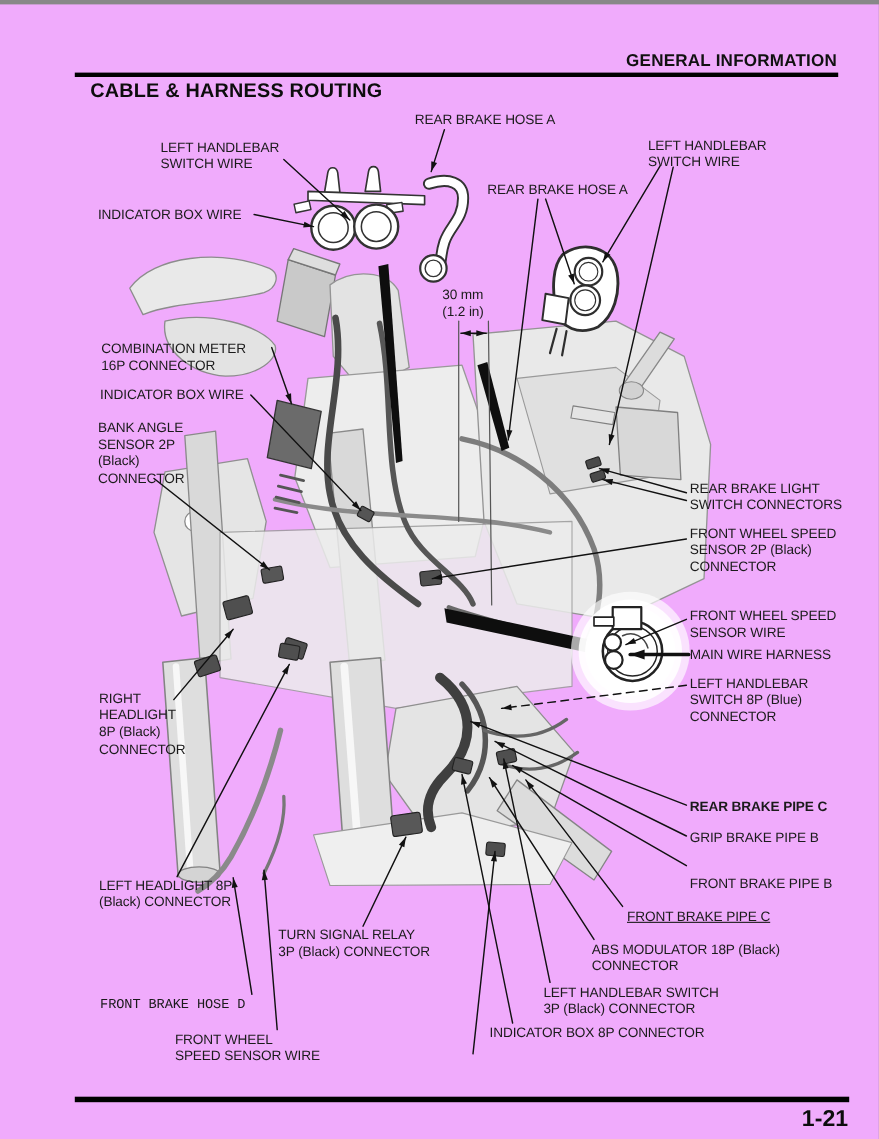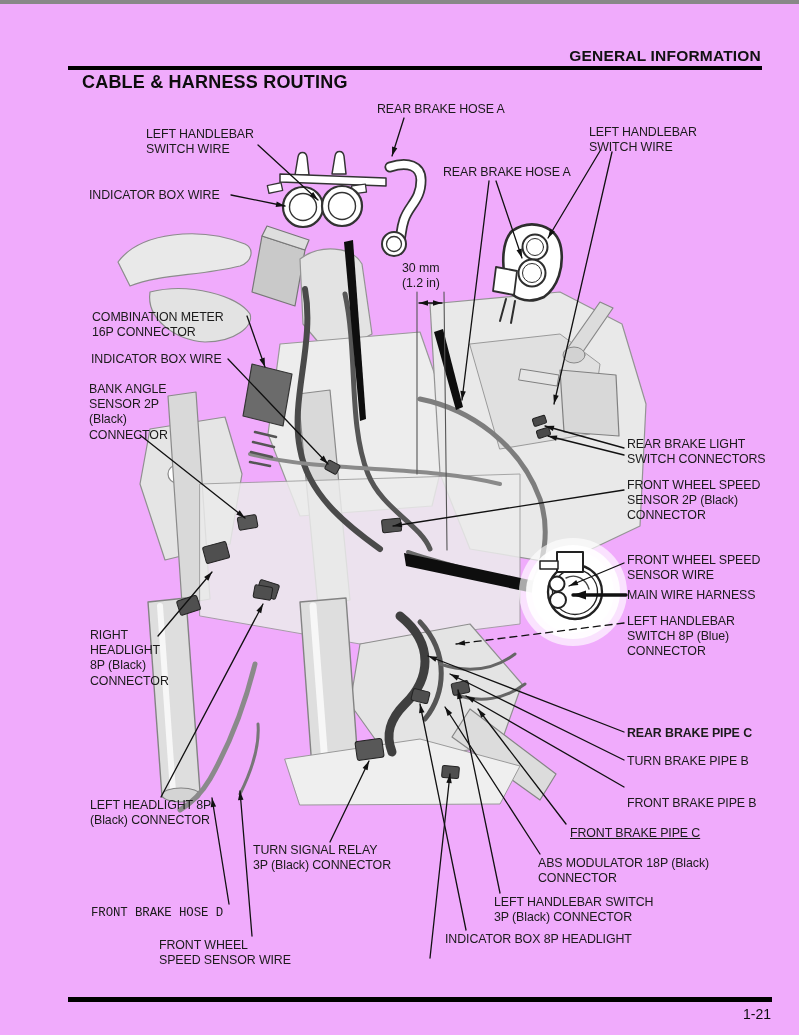--- a/index.html
+++ b/index.html
@@ -13,21 +13,21 @@
     color:#111;letter-spacing:.2px;
   }
   .rule{position:absolute;background:#000;}
   #hdr-rule{left:68px;right:37px;top:62px;height:4px;}
   #ftr-rule{left:68px;right:27px;top:993px;height:4.5px;}
   #title{
     position:absolute;left:82px;top:68px;font-size:18px;font-weight:bold;color:#0d0d0d;
     letter-spacing:.2px;
   }
   #page-num{
-    position:absolute;top:1002px;right:28px;font-size:14px;font-weight:normal;color:#0d0d0d;
+    position:absolute;top:1002px;right:28px;font-size:21px;font-weight:bold;color:#0d0d0d;
   }
   #art{position:absolute;left:0;top:0;z-index:1;}
   #labels{position:absolute;left:0;top:0;width:799px;height:1035px;z-index:2;pointer-events:none;}
   .dlabel{
     position:absolute;font-size:12.4px;line-height:15.2px;color:#1b1b1b;
     white-space:pre-line;letter-spacing:-0.1px;
   }
 </style>
 </head>
 <body>
@@ -244,32 +244,32 @@
 SENSOR WIRE</div>
       <div class="dlabel" style="left: 627px; top: 584px; color: rgb(27, 27, 27);">MAIN WIRE HARNESS</div>
       <div class="dlabel" style="left: 627px; top: 610px; color: rgb(27, 27, 27);">LEFT HANDLEBAR
 SWITCH 8P (Blue)
 CONNECTOR</div>
       <div class="dlabel" style="left: 90px; top: 624px; color: rgb(27, 27, 27);">RIGHT
 HEADLIGHT
 8P (Black)
 CONNECTOR</div>
       <div class="dlabel" style="left: 627px; top: 722px; color: rgb(27, 27, 27); font-weight: bold;">REAR BRAKE PIPE C</div>
-      <div class="dlabel" style="left: 627px; top: 750px; color: rgb(27, 27, 27);">TURN BRAKE PIPE B</div>
+      <div class="dlabel" style="left: 627px; top: 750px; color: rgb(27, 27, 27);">GRIP BRAKE PIPE B</div>
       <div class="dlabel" style="left: 627px; top: 792px; color: rgb(27, 27, 27);">FRONT BRAKE PIPE B</div>
       <div class="dlabel" style="left: 90px; top: 794px; color: rgb(27, 27, 27);">LEFT HEADLIGHT 8P
 (Black) CONNECTOR</div>
       <div class="dlabel" style="left: 570px; top: 822px; color: rgb(27, 27, 27); text-decoration: underline;">FRONT BRAKE PIPE C</div>
       <div class="dlabel" style="left: 253px; top: 839px; color: rgb(27, 27, 27);">TURN SIGNAL RELAY
 3P (Black) CONNECTOR</div>
       <div class="dlabel" style="left: 538px; top: 852px; color: rgb(27, 27, 27);">ABS MODULATOR 18P (Black)
 CONNECTOR</div>
       <div class="dlabel" style="left: 494px; top: 891px; color: rgb(27, 27, 27);">LEFT HANDLEBAR SWITCH
 3P (Black) CONNECTOR</div>
       <div class="dlabel" style="left: 91px; top: 902px; color: rgb(27, 27, 27); font-family: Liberation Mono, monospace;">FRONT BRAKE HOSE D</div>
-      <div class="dlabel" style="left: 445px; top: 928px; color: rgb(27, 27, 27);">INDICATOR BOX 8P HEADLIGHT</div>
+      <div class="dlabel" style="left: 445px; top: 928px; color: rgb(27, 27, 27);">INDICATOR BOX 8P CONNECTOR</div>
       <div class="dlabel" style="left: 159px; top: 934px; color: rgb(27, 27, 27);">FRONT WHEEL
 SPEED SENSOR WIRE</div>
     </div>
 
   <div class="rule" id="ftr-rule" style="background: rgb(0, 0, 0);"></div>
   <div id="page-num">1-21</div>
 </div>
 
 </body></html>

